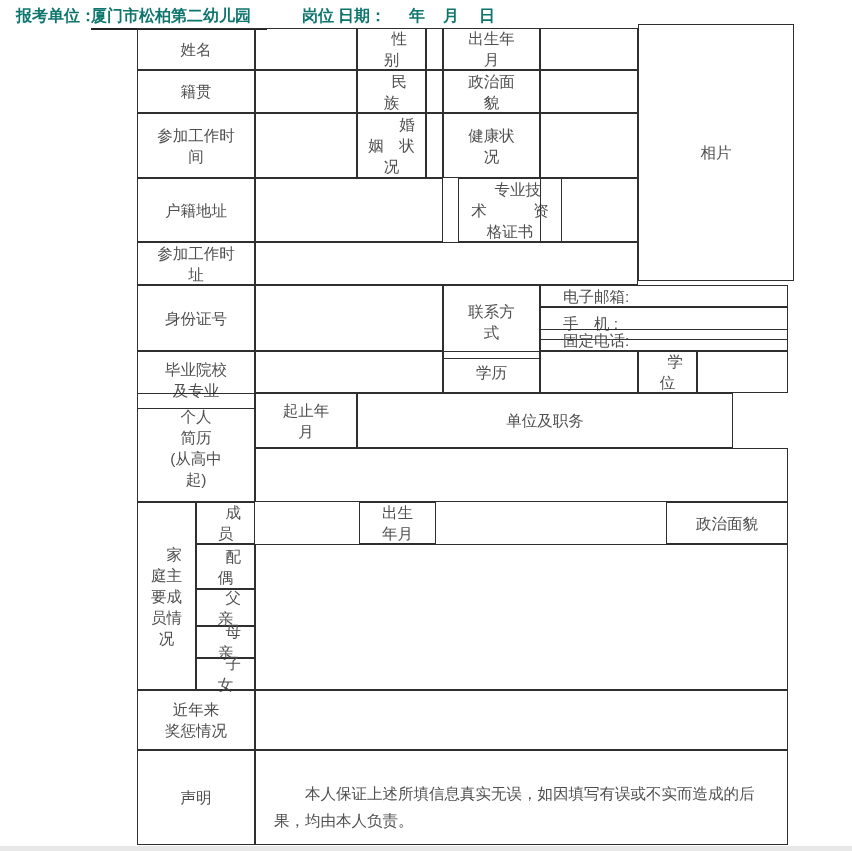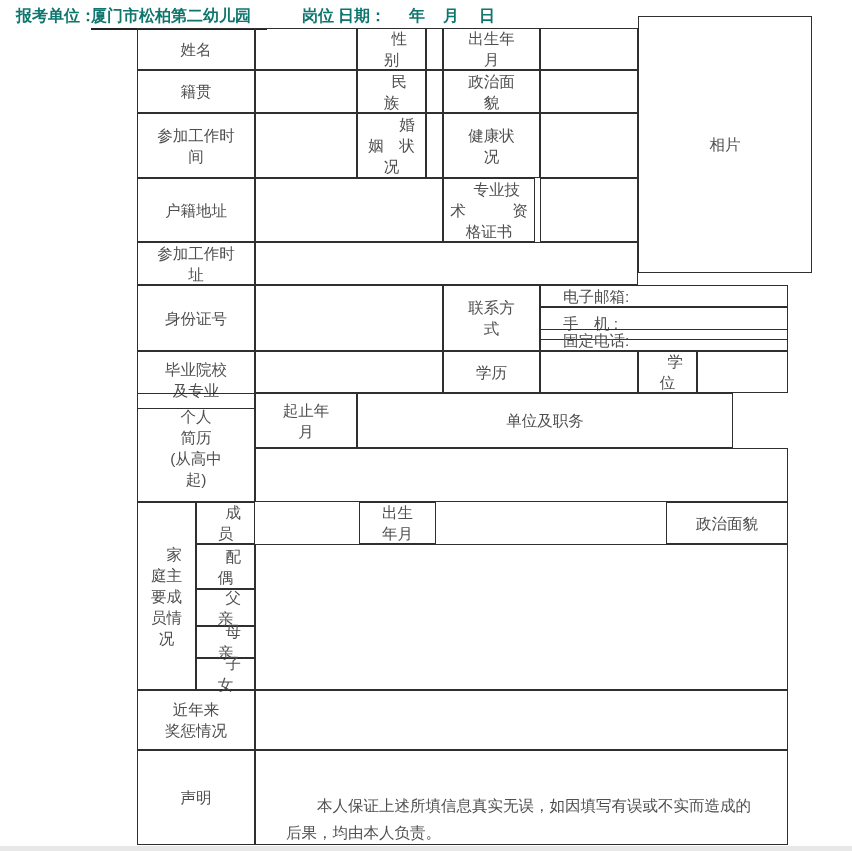--- a/index.html
+++ b/index.html
@@ -21,21 +21,21 @@
   .t-day{left:479px;}
   
   .cell{
     position:absolute;box-sizing:border-box;border:1px solid #2f2f2f;
     display:flex;align-items:center;justify-content:center;
     text-align:center;white-space:pre-line;
     font-size:15.5px;line-height:21px;color:#4f4f4f;
     padding:0 2px;
   }
   .contact{justify-content:flex-start;padding-left:22px;text-align:left;}
-  .decl{display:block;text-align:left;padding:16px;}
+  .decl{display:block;text-align:left;padding:4px;}
   .decl p{margin:0;padding:4px 14px 0 14px;text-indent:2em;line-height:27px;}
   .footer-bar{position:absolute;left:0;top:846px;width:852px;height:5px;background:#e8e8e8;}
 </style>
 </head>
 <body>
 
 <div class="page">
 
   <div class="topbar">
     <span class="t-unit-label">报考单位：</span>
@@ -48,21 +48,21 @@
   </div>
 
   <div class="cell" style="left:137px;top:28px;width:118px;height:42px">姓名</div>
   <div class="cell" style="left:255px;top:28px;width:102px;height:42px"></div>
   <div class="cell" style="left:357px;top:28px;width:69px;height:42px">　性
 别　</div>
   <div class="cell" style="left:426px;top:28px;width:17px;height:42px"></div>
   <div class="cell" style="left:443px;top:28px;width:97px;height:42px">出生年
 月　　</div>
   <div class="cell" style="left:540px;top:28px;width:98px;height:42px"></div>
-  <div class="cell" style="left:638px;top:16px;width:174px;height:257px">相片</div>
+  <div class="cell" style="left:638px;top:24px;width:156px;height:257px">相片</div>
 
   <div class="cell" style="left:137px;top:70px;width:118px;height:43px">籍贯</div>
   <div class="cell" style="left:255px;top:70px;width:102px;height:43px"></div>
   <div class="cell" style="left:357px;top:70px;width:69px;height:43px">　民
 族　</div>
   <div class="cell" style="left:426px;top:70px;width:17px;height:43px"></div>
   <div class="cell" style="left:443px;top:70px;width:97px;height:43px">政治面
 貌　　</div>
   <div class="cell" style="left:540px;top:70px;width:98px;height:43px"></div>
 
@@ -72,32 +72,32 @@
   <div class="cell" style="left:357px;top:113px;width:69px;height:65px">　　婚
 姻　状
 况　　</div>
   <div class="cell" style="left:426px;top:113px;width:17px;height:65px"></div>
   <div class="cell" style="left:443px;top:113px;width:97px;height:65px">健康状
 况　　</div>
   <div class="cell" style="left:540px;top:113px;width:98px;height:65px"></div>
 
   <div class="cell" style="left:137px;top:178px;width:118px;height:64px">户籍地址</div>
   <div class="cell" style="left:255px;top:178px;width:188px;height:64px"></div>
-  <div class="cell" style="left:443px;top:178px;width:92px;height:64px">　专业技
+  <div class="cell" style="left:458px;top:178px;width:104px;height:64px">　专业技
 术　　　资
 格证书　</div>
   <div class="cell" style="left:540px;top:178px;width:98px;height:64px"></div>
 
   <div class="cell" style="left:137px;top:242px;width:118px;height:43px">参加工作时
 址　　</div>
   <div class="cell" style="left:255px;top:242px;width:383px;height:43px"></div>
 
   <div class="cell" style="left:137px;top:285px;width:118px;height:66px">身份证号</div>
   <div class="cell" style="left:255px;top:285px;width:188px;height:66px"></div>
-  <div class="cell" style="left:443px;top:285px;width:97px;height:66px">联系方
+  <div class="cell" style="left:443px;top:285px;width:97px;height:74px">联系方
 式　　</div>
   <div class="cell contact" style="left:540px;top:285px;width:248px;height:22px">电子邮箱:</div>
   <div class="cell contact" style="left:540px;top:307px;width:248px;height:33px">手　机 :</div>
   <div class="cell contact" style="left:540px;top:329px;width:248px;height:22px">固定电话:</div>
 
   <div class="cell" style="left:137px;top:351px;width:118px;height:58px">毕业院校
 及专业</div>
   <div class="cell" style="left:255px;top:351px;width:188px;height:42px"></div>
   <div class="cell" style="left:443px;top:351px;width:97px;height:42px">学历</div>
   <div class="cell" style="left:540px;top:351px;width:98px;height:42px"></div>

